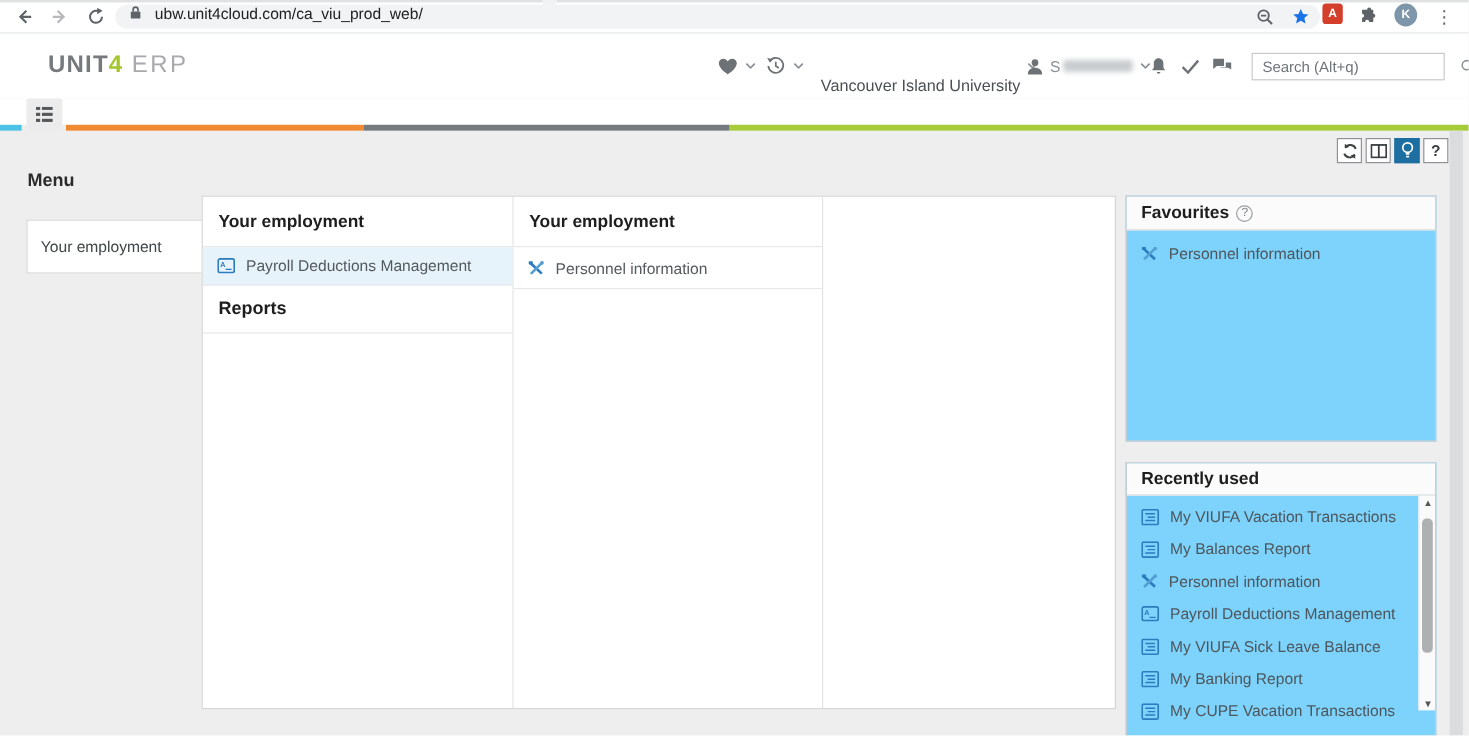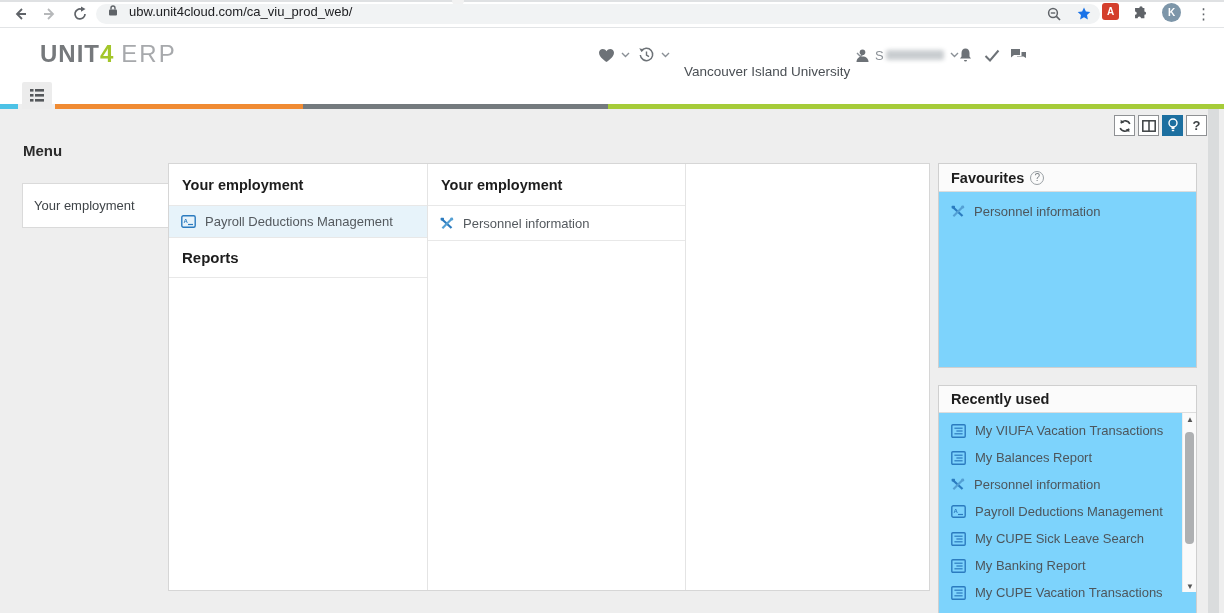--- a/index.html
+++ b/index.html
@@ -16,21 +16,21 @@
   .url-text { font-size:13px; color:#202124; margin-left:10px; }
   .url-text .path { color:#202124; }
   .pill-right { position:absolute; right:8px; top:0; height:20px; display:flex; align-items:center; gap:14px; }
   .ext-row { position:absolute; top:3px; display:flex; align-items:center; }
   .avatar-k { width:19px; height:19px; border-radius:50%; background:#7d96a9; color:#fff; font-size:10px; font-weight:bold; display:flex; align-items:center; justify-content:center; }
   .pdf-badge { width:17px; height:17px; border-radius:3px; background:#d43f2c; color:#fff; font-size:10px; font-weight:bold; display:flex; align-items:center; justify-content:center; }
   .dots { font-size:15px; color:#5f6368; letter-spacing:0; }
 
   
   .app-header { position:absolute; left:0; top:28px; width:1224px; height:54px; background:#fff; }
-  .logo { position:absolute; left:40px; top:10px; font-size:24px; line-height:32px; }
+  .logo { position:absolute; left:40px; top:10px; font-size:20px; line-height:32px; }
   .logo .u1 { color:#76797c; font-weight:bold; letter-spacing:1px; }
   .logo .u2 { color:#a3c62a; font-weight:bold; }
   .logo .u3 { color:#a7a9ac; font-weight:normal; letter-spacing:2px; margin-left:8px; }
   .hdr-item { position:absolute; top:0; height:54px; display:flex; align-items:center; }
   .company { font-size:13.5px; color:#4a4f54;margin-top:32px; }
   .chev { margin-left:6px; }
   .redacted { display:inline-block; width:58px; height:10px; background:#c9cdd0; border-radius:2px; filter:blur(2px); margin-left:2px; }
   .user-prefix { font-size:13px; color:#8a9096; }
   .search-box { position:absolute; left:1043px; top:16px; width:161px; height:23px; border:1px solid #c6c8ca; background:#fff; display:flex; align-items:center; }
   .search-box input { border:0; outline:none; flex:1; font-size:12.5px; color:#444; padding:0 4px 0 8px; font-family:"Liberation Sans", sans-serif; background:transparent; }
@@ -224,20 +224,29 @@
 
     <div class="hdr-item" style="left:1010px;">
       <span class="ico">
         <svg width="17" height="15" viewBox="0 0 17 15">
             <path d="M1 1 H10 V7 H4 L1 9.5 Z" fill="#6d7277"></path>
             <path d="M11.5 4 H16 V10 L13.5 8.5 H7 V8 H11.5 Z" fill="#6d7277"></path>
           </svg>
       </span>
     </div>
 
+    <div class="search-box">
+      <input type="text" placeholder="Search (Alt+q)" style="">
+      <span class="ico" style="margin-right:6px;">
+        <svg width="13" height="13" viewBox="0 0 13 13">
+            <circle cx="5.3" cy="5.3" r="3.8" stroke="#8a9096" stroke-width="1.3" fill="none"></circle>
+            <line x1="8.2" y1="8.2" x2="12" y2="12" stroke="#8a9096" stroke-width="1.4"></line>
+          </svg>
+      </span>
+    </div>
   </div>
 
   <div class="menu-bar"></div>
   <div class="stripe" style="left:0; width:18px; background:#4cc2e6;"></div>
   <div class="stripe" style="left:55px; width:248px; background:#f08b33;"></div>
   <div class="stripe" style="left:303px; width:305px; background:#747a7e;"></div>
   <div class="stripe" style="left:608px; width:616px; background:#a6cc39;"></div>
   <div class="menu-tab">
     <span class="ico">
       <svg width="14" height="13" viewBox="0 0 14 13">
@@ -394,21 +403,21 @@
         </div>
         <div class="p-item">
           <span class="ico">
             <svg width="15" height="14" viewBox="0 0 15 14">
               <rect x="0.8" y="0.8" width="13.4" height="12.4" rx="1" stroke="#2b7bbf" stroke-width="1.4" fill="none"></rect>
               <line x1="3.4" y1="4.2" x2="11.6" y2="4.2" stroke="#2b7bbf" stroke-width="1.2"></line>
               <line x1="5.4" y1="7" x2="11.6" y2="7" stroke="#2b7bbf" stroke-width="1.2"></line>
               <line x1="3.4" y1="9.8" x2="11.6" y2="9.8" stroke="#2b7bbf" stroke-width="1.2"></line>
             </svg>
           </span>
-          <span class="lbl">My CUPE Sick Leave Search</span>
+          <span class="lbl">My VIUFA Sick Leave Balance</span>
         </div>
         <div class="p-item">
           <span class="ico">
             <svg width="15" height="14" viewBox="0 0 15 14">
               <rect x="0.8" y="0.8" width="13.4" height="12.4" rx="1" stroke="#2b7bbf" stroke-width="1.4" fill="none"></rect>
               <line x1="3.4" y1="4.2" x2="11.6" y2="4.2" stroke="#2b7bbf" stroke-width="1.2"></line>
               <line x1="5.4" y1="7" x2="11.6" y2="7" stroke="#2b7bbf" stroke-width="1.2"></line>
               <line x1="3.4" y1="9.8" x2="11.6" y2="9.8" stroke="#2b7bbf" stroke-width="1.2"></line>
             </svg>
           </span>

